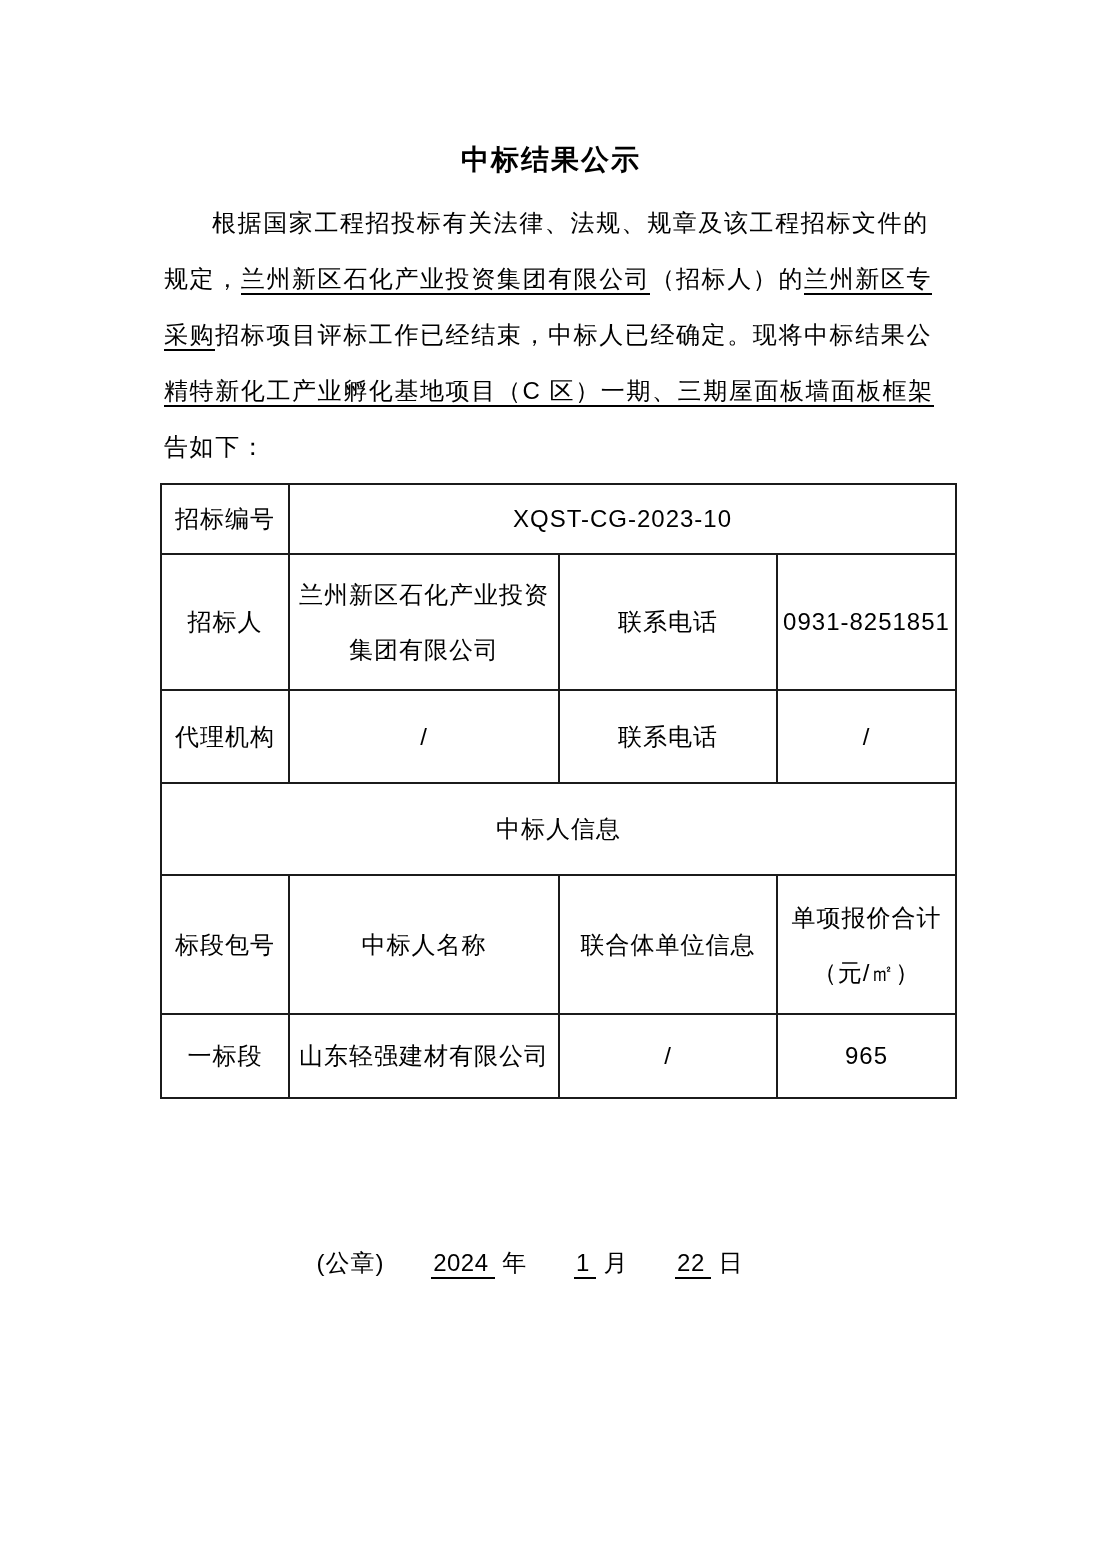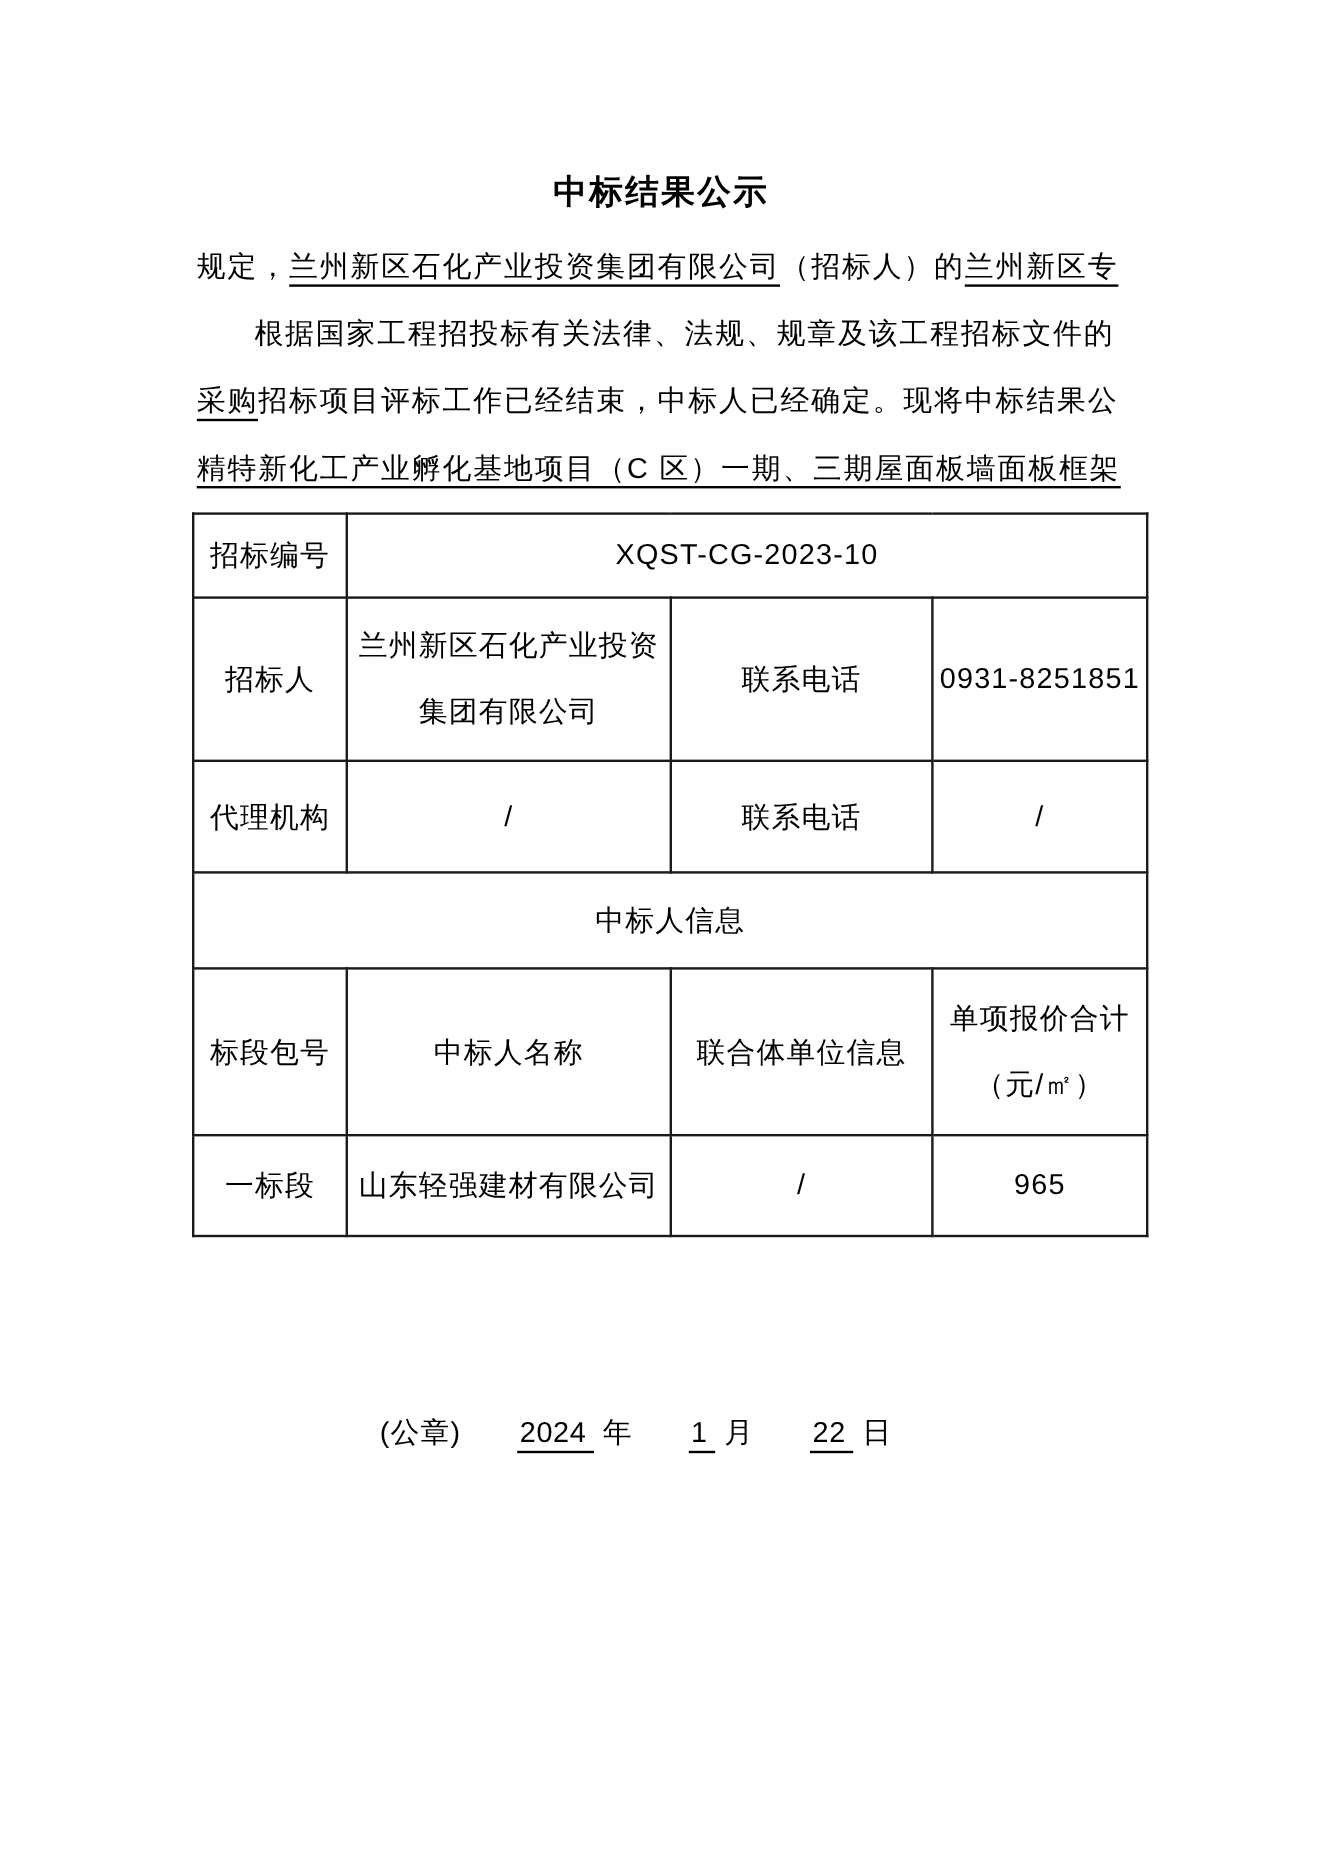--- a/index.html
+++ b/index.html
@@ -67,21 +67,21 @@
     letter-spacing: 0.5px;
     margin-left: 39px;
   }
   .two-line span {
     display: block;
     line-height: 55px;
   }
   tr.r1 { height: 70px; }
   tr.r2 { height: 136px; }
   tr.r3 { height: 93px; }
-  tr.r4 { height: 80px; }
+  tr.r4 { height: 92px; }
   tr.r5 { height: 139px; }
   tr.r6 { height: 84px; }
   .footer {
     margin-top: 148px;
     text-align: center;
     padding-right: 42px;
     font-size: 24px;
     line-height: 32px;
     letter-spacing: 1px;
     white-space: nowrap;
@@ -92,24 +92,25 @@
   }
 </style>
 </head>
 <body>
 
 <div class="page">
 
   <h1 class="title">中标结果公示</h1>
 
   <div class="para">
+    <div class="line indent"><span>根据国家工程招投标有关法律、法规、规章及该工程招标文件的</span></div>
     <div class="line"><span>规定，</span><span class="u">兰州新区石化产业投资集团有限公司</span><span>（招标人）的</span><span class="u">兰州新区专</span></div>
-    <div class="line indent"><span>根据国家工程招投标有关法律、法规、规章及该工程招标文件的</span></div>
     <div class="line"><span class="u">采购</span><span>招标项目评标工作已经结束，中标人已经确定。现将中标结果公</span></div>
     <div class="line"><span class="u">精特新化工产业孵化基地项目（C 区）一期、三期屋面板墙面板框架</span></div>
+    <div class="line"><span>告如下：</span></div>
   </div>
 
   <table class="bid">
     <colgroup>
       <col style="width:128px">
       <col style="width:270px">
       <col style="width:218px">
       <col style="width:179px">
     </colgroup>
     <tbody>

